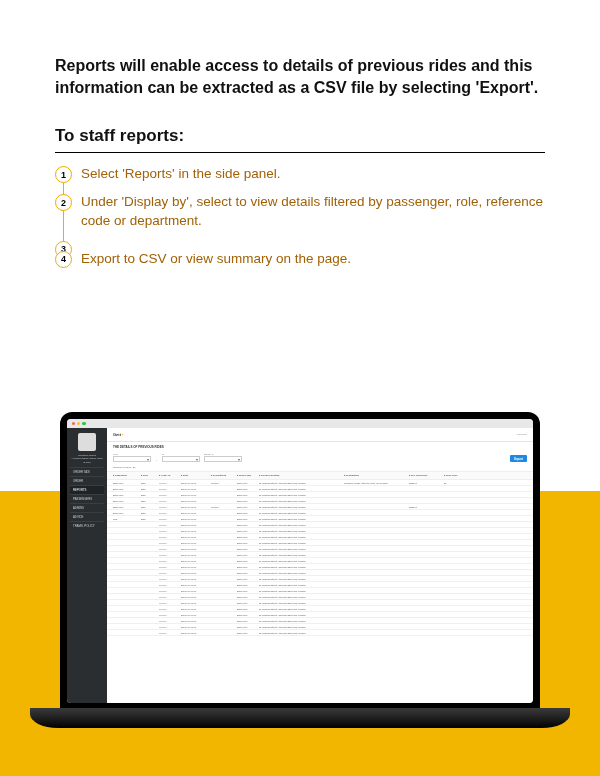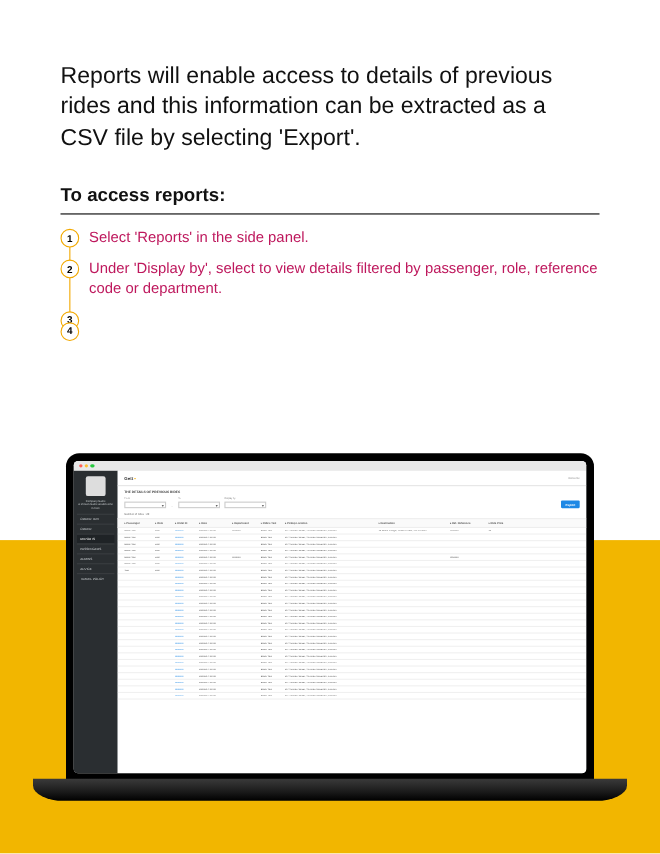--- a/index.html
+++ b/index.html
@@ -1,25 +1,25 @@
 <!DOCTYPE html>
 <html><head>
 <meta charset="utf-8">
 <style>
 *{box-sizing:border-box;margin:0;padding:0}
 body{font-family:Arial,Helvetica,sans-serif;background:#fff;width:600px;height:776px;position:relative;overflow:hidden}
 .page{padding:55px 55px 0 55px}
-.intro{font-size:21px;font-weight:400;line-height:1.35;color:#111;margin-bottom:28px}
+.intro{font-size:16px;font-weight:700;line-height:1.35;color:#111;margin-bottom:28px}
 .subhead{font-size:17px;font-weight:700;color:#111;margin-bottom:6px}
 .hr{border:none;border-top:1px solid #000;margin-bottom:12px}
 .steps{position:relative;padding-left:26px}
 .step-line{position:absolute;left:8px;top:10px;bottom:8px;width:1px;background:#f2a900}
 .step{display:flex;align-items:flex-start;margin-bottom:10px;position:relative}
 .step .num{position:absolute;left:-26px;top:1px;width:17px;height:17px;border:1px solid #f2a900;border-radius:50%;background:#fff;font-size:9px;font-weight:700;color:#000;display:flex;align-items:center;justify-content:center}
-.step .txt{font-size:13.5px;color:#be185d;line-height:1.35}
+.step .txt{font-size:13.5px;color:#a16207;line-height:1.35}
 .yellow-bg{position:absolute;left:0;right:0;bottom:0;height:285px;background:#f2b600;z-index:0}
 .laptop{position:absolute;left:60px;top:412px;width:480px;height:330px;z-index:1}
 .laptop .screen{position:absolute;left:0;top:0;width:480px;height:298px;background:#000;border-radius:12px 12px 0 0;padding:7px}
 .laptop .base{position:absolute;left:-30px;top:296px;width:540px;height:20px;background:linear-gradient(#3a3a3a,#1a1a1a 60%,#000);border-radius:0 0 28px 28px/0 0 14px 14px}
 .scr-in{width:100%;height:100%;background:#eceef0;border-radius:4px;overflow:hidden;position:relative;font-size:3px}
 .titlebar{height:9px;background:#e8e8e8;display:flex;align-items:center;padding:0 5px}
 .dot{width:3.2px;height:3.2px;border-radius:50%;margin-right:2px}
 .d1{background:#ff5f56}.d2{background:#ffbd2e}.d3{background:#27c93f}
 .app{display:flex;height:calc(100% - 9px)}
 .sidebar{width:40px;background:#2a2e31;color:#cfd3d6;padding:3px;font-size:2.8px}
@@ -46,37 +46,38 @@
 .c1{width:28px}.c2{width:18px}.c3{width:22px}.c4{width:30px}.c5{width:26px}.c6{width:22px}.c7{width:85px}.c8{width:65px}.c9{width:35px}.c10{width:22px}
 .tbody{flex:1;overflow:hidden}
 .row{display:flex;padding:1.5px 6px;font-size:2.3px;color:#555;border-bottom:0.5px solid #f0f0f0}
 .row .link{color:#1e88e5}
 </style>
 </head>
 <body>
 
 <div class="page">
   <p class="intro">Reports will enable access to details of previous rides and this information can be extracted as a CSV file by selecting 'Export'.</p>
-  <p class="subhead">To access reports:</p>
+  <p class="subhead">To staff reports:</p>
   <hr class="hr">
   <div class="steps">
     <div class="step-line"></div>
     <div class="step">
         <span class="num">1</span>
         <span class="txt">Select 'Reports' in the side panel.</span>
       </div>
     <div class="step">
         <span class="num">2</span>
         <span class="txt">Under 'Display by', select to view details filtered by passenger, role, reference code or department.</span>
       </div>
     <div class="step">
         <span class="num">3</span>
       </div>
     <div class="step">
         <span class="num">4</span>
+        <span class="txt">Export to CSV or view summary on the page.</span>
       </div>
   </div>
 </div>
 
 <div class="yellow-bg"></div>
 
 <div class="laptop">
   <div class="screen">
     <div class="scr-in">
       <div class="titlebar">

